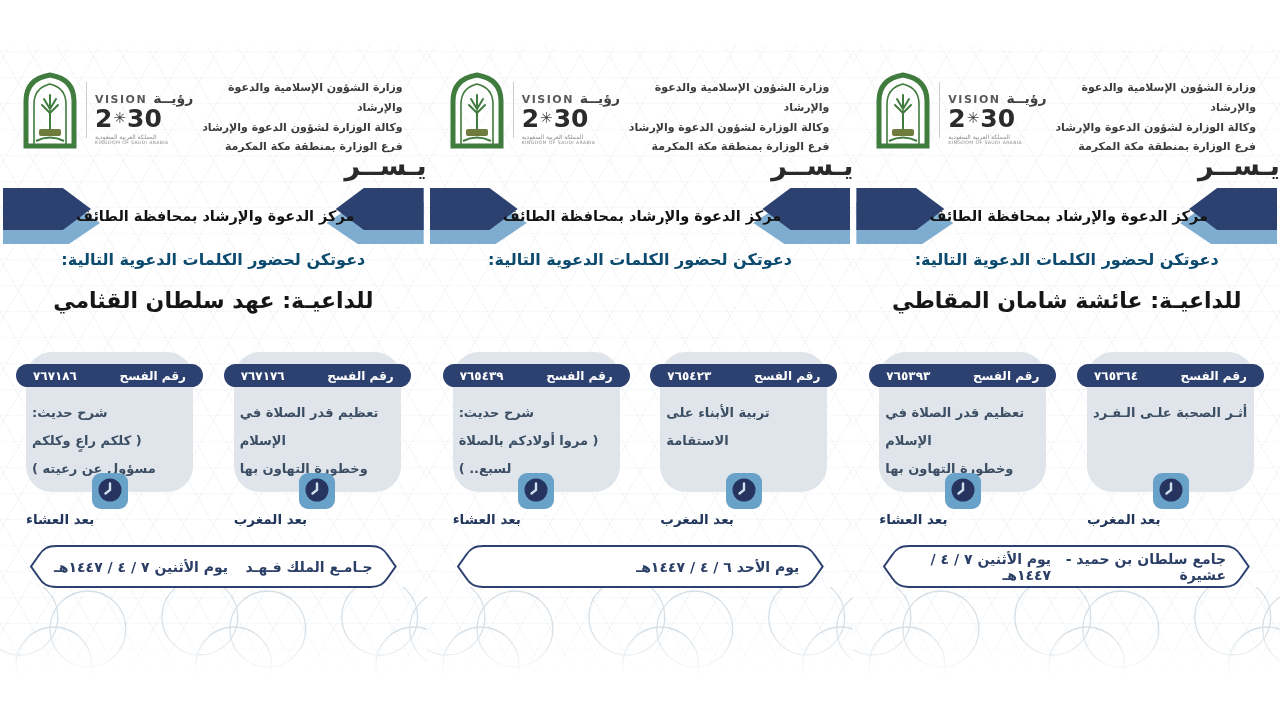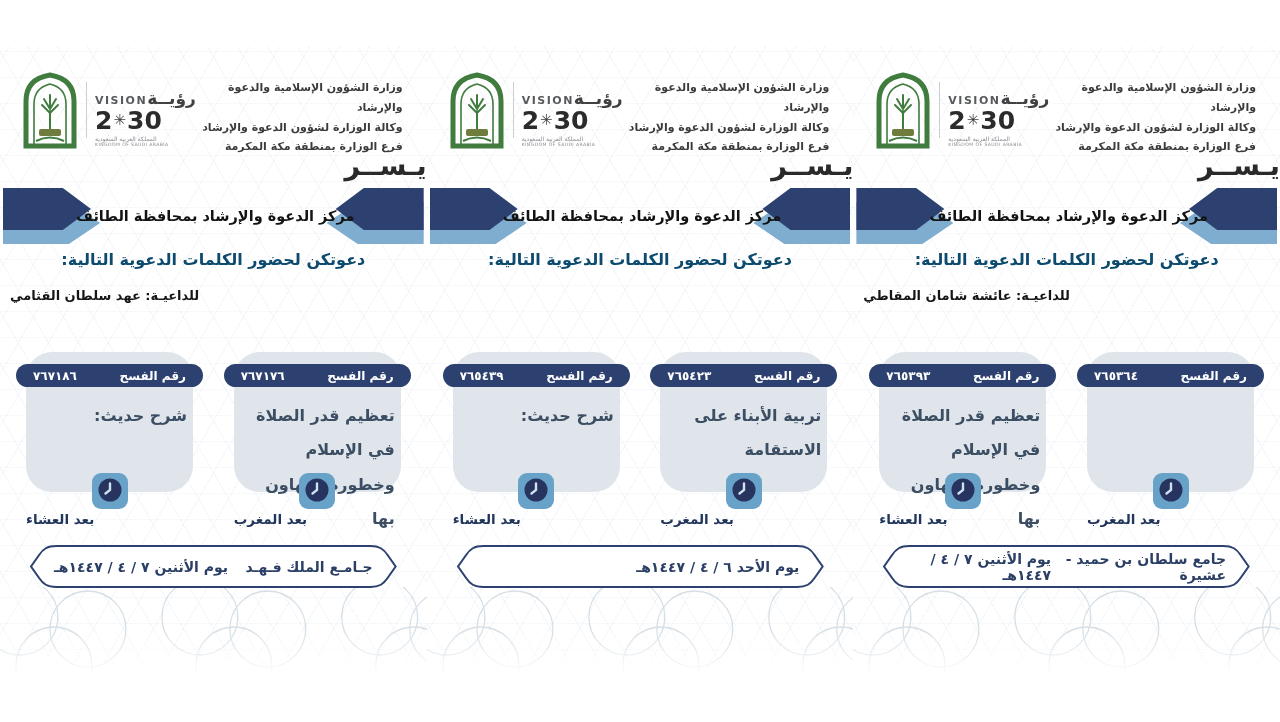--- a/index.html
+++ b/index.html
@@ -15,23 +15,23 @@
       repeating-linear-gradient(0deg, rgba(172,192,208,.09) 0 1px, transparent 1px 26px);}
   .floral{position:absolute;bottom:40px;left:0;right:0;height:95px;}
   .fade{position:absolute;bottom:36px;left:0;right:0;height:58px;
     background:linear-gradient(to bottom, rgba(255,255,255,0), #fff 85%);}
 
   
   .hdr{position:absolute;top:70px;left:22px;right:24px;height:96px;display:flex;justify-content:space-between;align-items:flex-start;}
   .logos{display:flex;align-items:center;gap:8px;}
   .divider{width:1px;height:56px;background:#c9ced4;}
   .vision{width:96px;text-align:left;}
-  .v1{display:flex;align-items:baseline;margin-top:16px;}
+  .v1{display:flex;align-items:baseline;gap:6px;margin-top:16px;}
   .vw{font-size:11px;font-weight:600;color:#58595b;letter-spacing:1.5px;}
-  .vr{font-size:17px;font-weight:700;color:#414042;}
+  .vr{font-size:14px;font-weight:700;color:#414042;}
   .v2{font-size:25px;font-weight:800;color:#2b2b2b;line-height:1;display:flex;align-items:center;}
   .star{font-size:15px;margin:0 1px;color:#3f3f3f;}
   .v3{margin-top:2px;color:#8a8d90;line-height:1.25;}
   .v3 .ka{font-size:6px;}
   .v3 .ke{font-size:4.6px;letter-spacing:.4px;}
   .mtxt{text-align:right;font-size:11px;font-weight:700;color:#3b3b3b;line-height:1.8;direction:rtl;padding-top:8px;}
 
   .pleased{position:absolute;top:150px;left:0;right:0;text-align:right;font-size:27px;font-weight:800;color:#2a2a2a;}
 
   
@@ -39,29 +39,29 @@
   .banner.l{left:3px;} .banner.r{right:3px;}
   .arrow{position:absolute;height:42px;}
   .banner.l .lb{left:0;top:14px;width:97px;background:#7fadd0;clip-path:polygon(0 0,68% 0,100% 50%,68% 100%,0 100%);}
   .banner.l .nb{left:0;top:0;width:88px;background:#2d4170;clip-path:polygon(0 0,68% 0,100% 50%,68% 100%,0 100%);}
   .banner.r .lb{right:0;top:14px;width:97px;background:#7fadd0;clip-path:polygon(100% 0,32% 0,0 50%,32% 100%,100% 100%);}
   .banner.r .nb{right:0;top:0;width:88px;background:#2d4170;clip-path:polygon(100% 0,32% 0,0 50%,32% 100%,100% 100%);}
 
   .callig{position:absolute;top:190px;left:60px;right:56px;height:52px;line-height:52px;text-align:center;
     font-size:14.5px;font-weight:800;color:#131313;white-space:nowrap;direction:rtl;}
   .invite{position:absolute;top:250px;left:10px;right:10px;text-align:center;font-size:16px;font-weight:700;color:#0c4a6e;direction:rtl;}
-  .preacher{position:absolute;top:288px;left:10px;right:10px;text-align:left;font-size:13px;font-weight:800;color:#161616;direction:rtl;}
+  .preacher{position:absolute;top:288px;left:10px;right:10px;text-align:center;font-size:22px;font-weight:800;color:#161616;direction:rtl;}
 
   
   .cards{position:absolute;top:352px;left:26px;right:26px;height:215px;display:flex;justify-content:space-between;direction:rtl;}
   .card{position:relative;width:167px;height:140px;background:#dfe5ea;border-radius:26px;}
   .pill{position:absolute;top:12px;right:-10px;left:-10px;height:23px;background:#2d4170;border-radius:12px;
     color:#fff;display:flex;direction:rtl;justify-content:space-between;align-items:center;padding:0 17px;
     font-size:12px;font-weight:700;}
-  .ct{position:absolute;top:47px;left:6px;right:6px;text-align:right;font-size:16px;font-weight:700;color:#3c4e63;line-height:2.15;direction:rtl;}
+  .ct{position:absolute;top:47px;left:6px;right:6px;text-align:left;font-size:13px;font-weight:700;color:#3c4e63;line-height:2.15;direction:rtl;}
   .clock{position:absolute;left:50%;bottom:-18px;transform:translateX(-50%);width:38px;height:38px;}
   .time{position:absolute;top:159px;left:0;right:0;text-align:left;font-size:13.5px;font-weight:800;color:#22365c;direction:rtl;}
 
   
   .venue{position:absolute;top:543px;left:28px;right:28px;height:47px;}
   .venue svg{position:absolute;inset:0;width:100%;height:100%;}
   .vtext{position:absolute;inset:0;display:flex;direction:rtl;justify-content:space-between;align-items:center;
     padding:0 26px;font-size:14px;font-weight:800;color:#2b3f66;}
 </style>
 </head>
@@ -154,20 +154,21 @@
         </div>
         <div class="time">بعد المغرب</div>
       </div>
       <div class="card">
         <div class="pill">
           <span>رقم الفسح</span>
           <span>٧٦٧١٨٦</span>
         </div>
         <div class="ct">
           <div>شرح حديث:</div>
+          <div>( كلكم راعٍ وكلكم مسؤول عن رعيته )</div>
         </div>
         <div class="clock">
           <svg width="38" height="38" viewBox="0 0 38 38">
             <rect x="1" y="1" width="36" height="36" rx="9" fill="#68a2c8"></rect>
             <circle cx="19" cy="18" r="11.5" fill="#27345f"></circle>
             <path d="M19 11.5 V18 L14.5 21.5" stroke="#cfe0ee" stroke-width="2.4" fill="none" stroke-linecap="round"></path>
           </svg>
         </div>
         <div class="time">بعد العشاء</div>
       </div>
@@ -269,20 +270,21 @@
         </div>
         <div class="time">بعد المغرب</div>
       </div>
       <div class="card">
         <div class="pill">
           <span>رقم الفسح</span>
           <span>٧٦٥٤٣٩</span>
         </div>
         <div class="ct">
           <div>شرح حديث:</div>
+          <div>( مروا أولادكم بالصلاة لسبع.. )</div>
         </div>
         <div class="clock">
           <svg width="38" height="38" viewBox="0 0 38 38">
             <rect x="1" y="1" width="36" height="36" rx="9" fill="#68a2c8"></rect>
             <circle cx="19" cy="18" r="11.5" fill="#27345f"></circle>
             <path d="M19 11.5 V18 L14.5 21.5" stroke="#cfe0ee" stroke-width="2.4" fill="none" stroke-linecap="round"></path>
           </svg>
         </div>
         <div class="time">بعد العشاء</div>
       </div>
@@ -364,20 +366,24 @@
     <div class="callig">مركز الدعوة والإرشاد بمحافظة الطائف</div>
     <div class="invite">دعوتكن لحضور الكلمات الدعوية التالية:</div>
     <div class="preacher">للداعيـة: عائشة شامان المقاطي</div>
 
     <div class="cards">
       <div class="card">
         <div class="pill">
           <span>رقم الفسح</span>
           <span>٧٦٥٣٦٤</span>
         </div>
+        <div class="ct">
+          <div>أثـر الصحبة علـى الـفـرد</div>
+          <div></div>
+        </div>
         <div class="clock">
           <svg width="38" height="38" viewBox="0 0 38 38">
             <rect x="1" y="1" width="36" height="36" rx="9" fill="#68a2c8"></rect>
             <circle cx="19" cy="18" r="11.5" fill="#27345f"></circle>
             <path d="M19 11.5 V18 L14.5 21.5" stroke="#cfe0ee" stroke-width="2.4" fill="none" stroke-linecap="round"></path>
           </svg>
         </div>
         <div class="time">بعد المغرب</div>
       </div>
       <div class="card">

